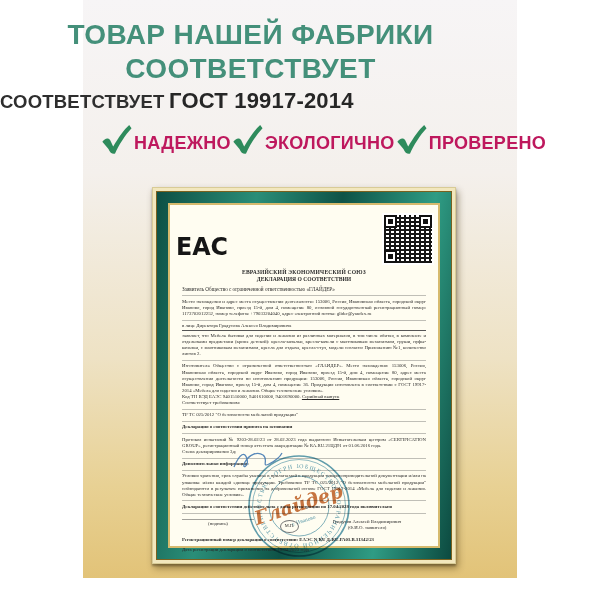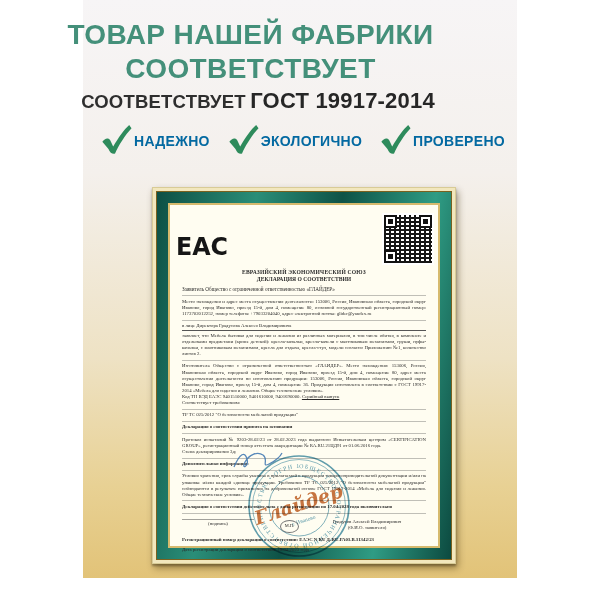--- a/index.html
+++ b/index.html
@@ -4,28 +4,28 @@
 <style>
   html,body{margin:0;padding:0;background:#ffffff;}
   .canvas{position:relative;width:600px;height:600px;background:#ffffff;overflow:hidden;
           font-family:"Liberation Sans",sans-serif;}
   
   .bg-panel{position:absolute;left:83px;top:0;width:434px;height:578px;
     background:linear-gradient(180deg,#f7f5f6 0%,#f4f0ec 30%,#eee2c4 62%,#e8d194 84%,#e2c378 100%);}
   
   .title-block{position:absolute;left:0;top:18px;width:501px;text-align:center;color:#44907a;
     font-weight:700;font-size:28px;line-height:1.2;letter-spacing:.4px;}
-  .subtitle{position:absolute;left:0;top:88px;width:516px;text-align:center;color:#2e2e2e;font-weight:700;}
+  .subtitle{position:absolute;left:0;top:88px;width:600px;text-align:left;color:#2e2e2e;font-weight:700;}
   .subtitle .pre{font-size:18.5px;letter-spacing:.2px;}
   .subtitle .std{font-size:22px;letter-spacing:.2px;color:#262626;}
   
   .badges{position:absolute;left:100px;top:122px;width:405px;display:flex;justify-content:space-between;}
   .badge{display:flex;align-items:flex-start;}
   .badge svg{width:32px;height:34px;margin-right:2px;}
-  .badge .lbl{font-size:14px;font-weight:700;color:#0369a1;letter-spacing:.3px;margin-top:11px;}
+  .badge .lbl{font-size:18px;font-weight:700;color:#be185d;letter-spacing:.3px;margin-top:11px;}
   
   .cert-rim{position:absolute;left:152px;top:187px;width:304px;height:377px;box-sizing:border-box;
     background:#f2e7bd;border:1px solid #d8cb96;padding:3px;
     box-shadow:2px 4px 7px rgba(60,40,0,.45),0 2px 2px rgba(0,0,0,.3);}
   .cert-teal{height:100%;box-sizing:border-box;border:1px solid #7a611f;padding:11px;
     background:linear-gradient(100deg,#0d4f44 0%,#2a8e78 28%,#0e5347 52%,#2f9c84 78%,#0c4a40 100%);}
   .cert-paper{position:relative;height:100%;box-sizing:border-box;background:#fffdf1;
     border:2px solid #d6ba6e;padding:0 12px;font-family:"Liberation Serif",serif;color:#2a2a2a;
     font-size:4.8px;line-height:1.27;}
   .eac{position:absolute;top:26px;left:6px;font-family:"DejaVu Sans",sans-serif;font-weight:900;

